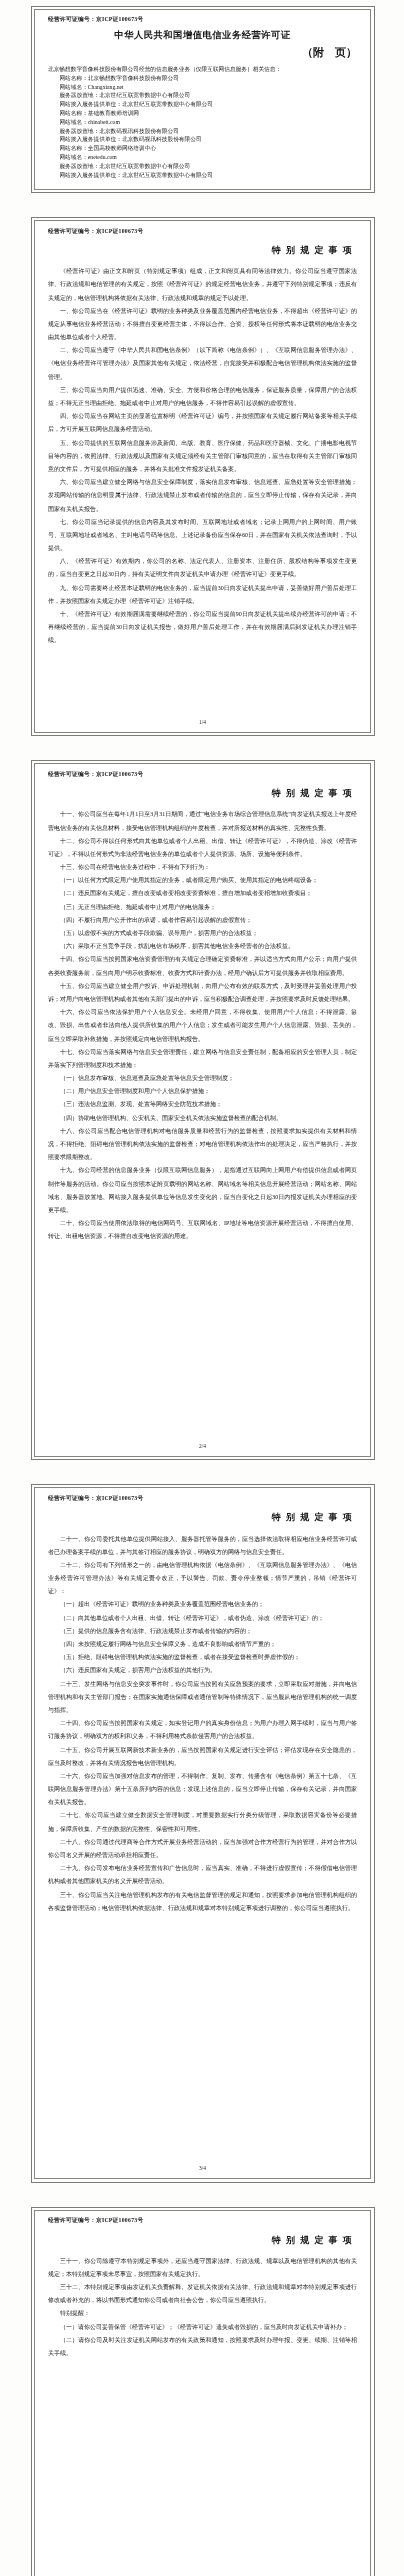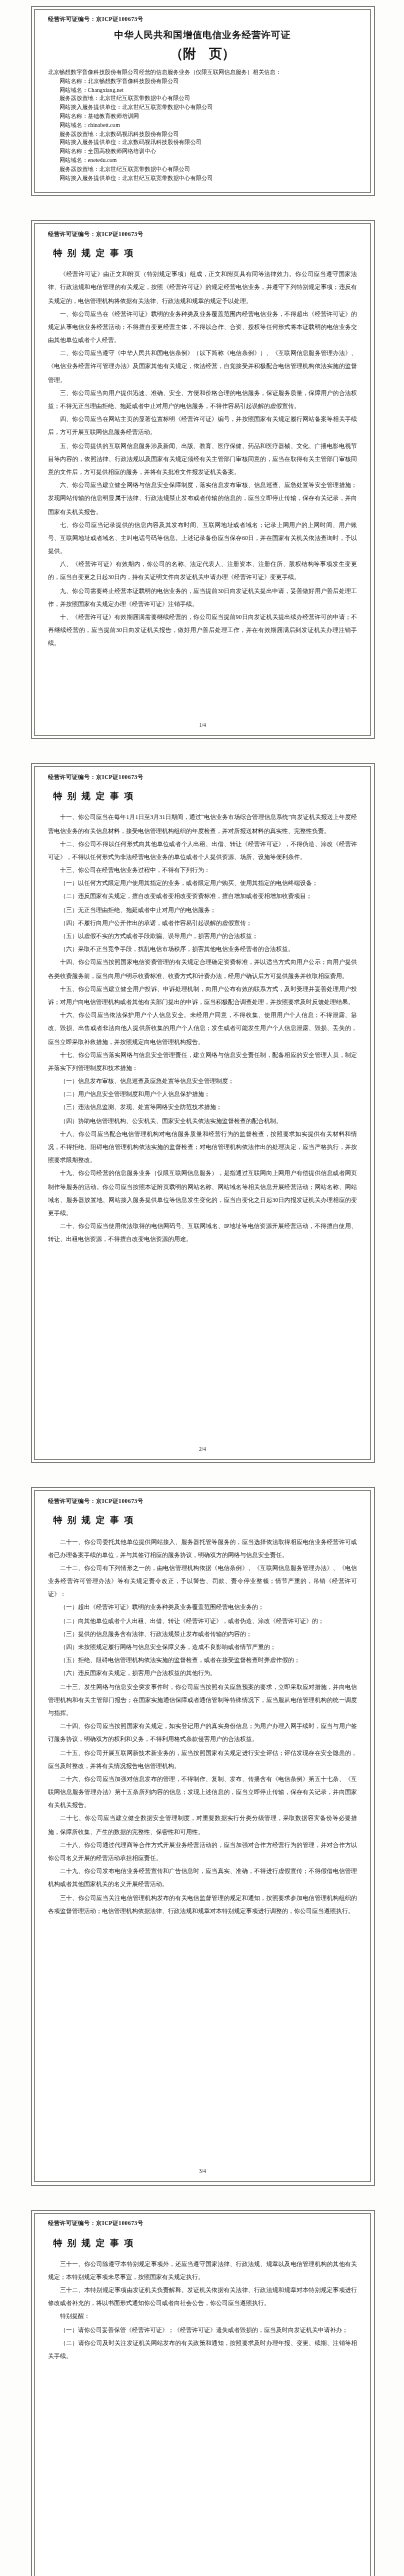--- a/index.html
+++ b/index.html
@@ -40,35 +40,35 @@
   }
   .cert-title {
     margin: 4.1px 0 0;
     text-align: center;
     font-size: 9.3px;
     font-weight: bold;
     letter-spacing: 0.5px;
   }
   .cert-sub {
     margin: 3.1px 0 5.2px;
-    text-align: center;
-    font-size: 13px;
+    text-align: right;
+    font-size: 11px;
     font-weight: bold;
   }
   .cert-body p {
     margin: 0;
     font-size: 5.7px;
     line-height: 1.55;
     text-align: justify;
   }
   .cert-entries p { padding-left: 2em; text-align: left; }
 
   .prov-title {
     margin: 8.2px 0 8.2px;
-    text-align: left;
+    text-align: right;
     font-size: 9px;
     font-weight: bold;
     letter-spacing: 5.2px;
     text-indent: 5.2px;
   }
   .para p {
     margin: 0;
     font-size: 6px;
     line-height: 2.2;
     text-indent: 2em;

